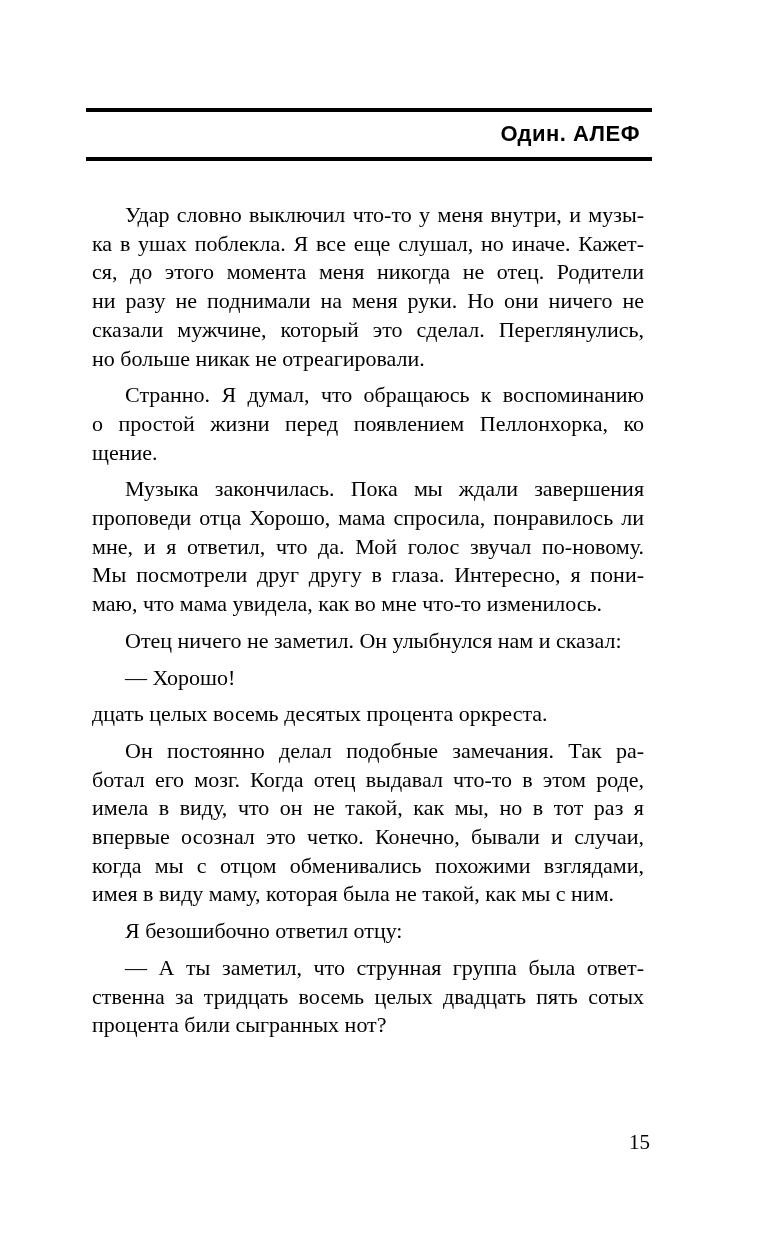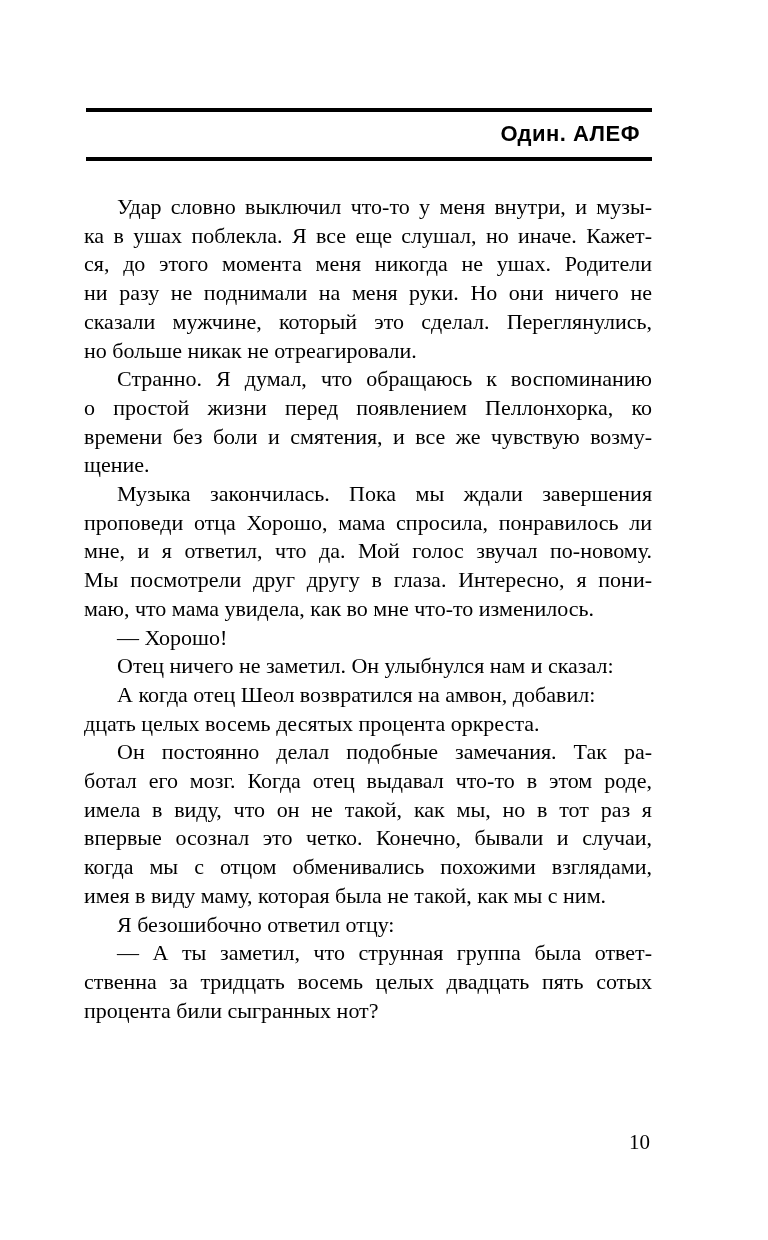--- a/index.html
+++ b/index.html
@@ -40,21 +40,21 @@
   }
   .body-text {
     position: absolute;
     left: 84px;
     top: 193px;
     width: 568px;
     font-size: 22px;
     line-height: 28.7px;
     color: #000000;
   }
-  .paragraph { margin: 0; }
+  .paragraph { margin: 8px; }
   .line {
     text-align: justify;
     text-align-last: justify;
     text-justify: inter-word;
     white-space: nowrap; 
   }
   .line { white-space: normal; }
   .line.first { text-indent: 33px; }
   .line.last { text-align-last: left; }
   .page-number {
@@ -73,46 +73,42 @@
 
 <div class="page">
   <div class="rule rule-top"></div>
   <div class="running-header">Один. АЛЕФ</div>
   <div class="rule rule-bottom"></div>
 
   <div class="body-text">
       <div class="paragraph">
         <div class="line first">Удар словно выключил что-то у меня внутри, и музы-</div>
         <div class="line">ка в ушах поблекла. Я все еще слушал, но иначе. Кажет-</div>
-        <div class="line">ся, до этого момента меня никогда не ушах. Родители</div>
+        <div class="line">ся, до этого момента меня никогда не отец. Родители</div>
         <div class="line">ни разу не поднимали на меня руки. Но они ничего не</div>
         <div class="line">сказали мужчине, который это сделал. Переглянулись,</div>
         <div class="line last">но больше никак не отреагировали.</div>
       </div>
       <div class="paragraph">
         <div class="line first">Странно. Я думал, что обращаюсь к воспоминанию</div>
         <div class="line">о простой жизни перед появлением Пеллонхорка, ко</div>
-        <div class="line">времени без боли и смятения, и все же чувствую возму-</div>
         <div class="line last">щение.</div>
       </div>
       <div class="paragraph">
         <div class="line first">Музыка закончилась. Пока мы ждали завершения</div>
         <div class="line">проповеди отца Хорошо, мама спросила, понравилось ли</div>
         <div class="line">мне, и я ответил, что да. Мой голос звучал по-новому.</div>
         <div class="line">Мы посмотрели друг другу в глаза. Интересно, я пони-</div>
         <div class="line last">маю, что мама увидела, как во мне что-то изменилось.</div>
       </div>
       <div class="paragraph">
-        <div class="line first last">— Хорошо!</div>
-      </div>
-      <div class="paragraph">
         <div class="line first last">Отец ничего не заметил. Он улыбнулся нам и сказал:</div>
       </div>
       <div class="paragraph">
-        <div class="line first last">А когда отец Шеол возвратился на амвон, добавил:</div>
+        <div class="line first last">— Хорошо!</div>
       </div>
       <div class="paragraph">
         <div class="line last">дцать целых восемь десятых процента оркреста.</div>
       </div>
       <div class="paragraph">
         <div class="line first">Он постоянно делал подобные замечания. Так ра-</div>
         <div class="line">ботал его мозг. Когда отец выдавал что-то в этом роде,</div>
         <div class="line">имела в виду, что он не такой, как мы, но в тот раз я</div>
         <div class="line">впервые осознал это четко. Конечно, бывали и случаи,</div>
         <div class="line">когда мы с отцом обменивались похожими взглядами,</div>
@@ -121,14 +117,14 @@
       <div class="paragraph">
         <div class="line first last">Я безошибочно ответил отцу:</div>
       </div>
       <div class="paragraph">
         <div class="line first">— А ты заметил, что струнная группа была ответ-</div>
         <div class="line">ственна за тридцать восемь целых двадцать пять сотых</div>
         <div class="line last">процента били сыгранных нот?</div>
       </div>
     </div>
 
-  <div class="page-number">10</div>
+  <div class="page-number">15</div>
 </div>
 
 </body></html>

